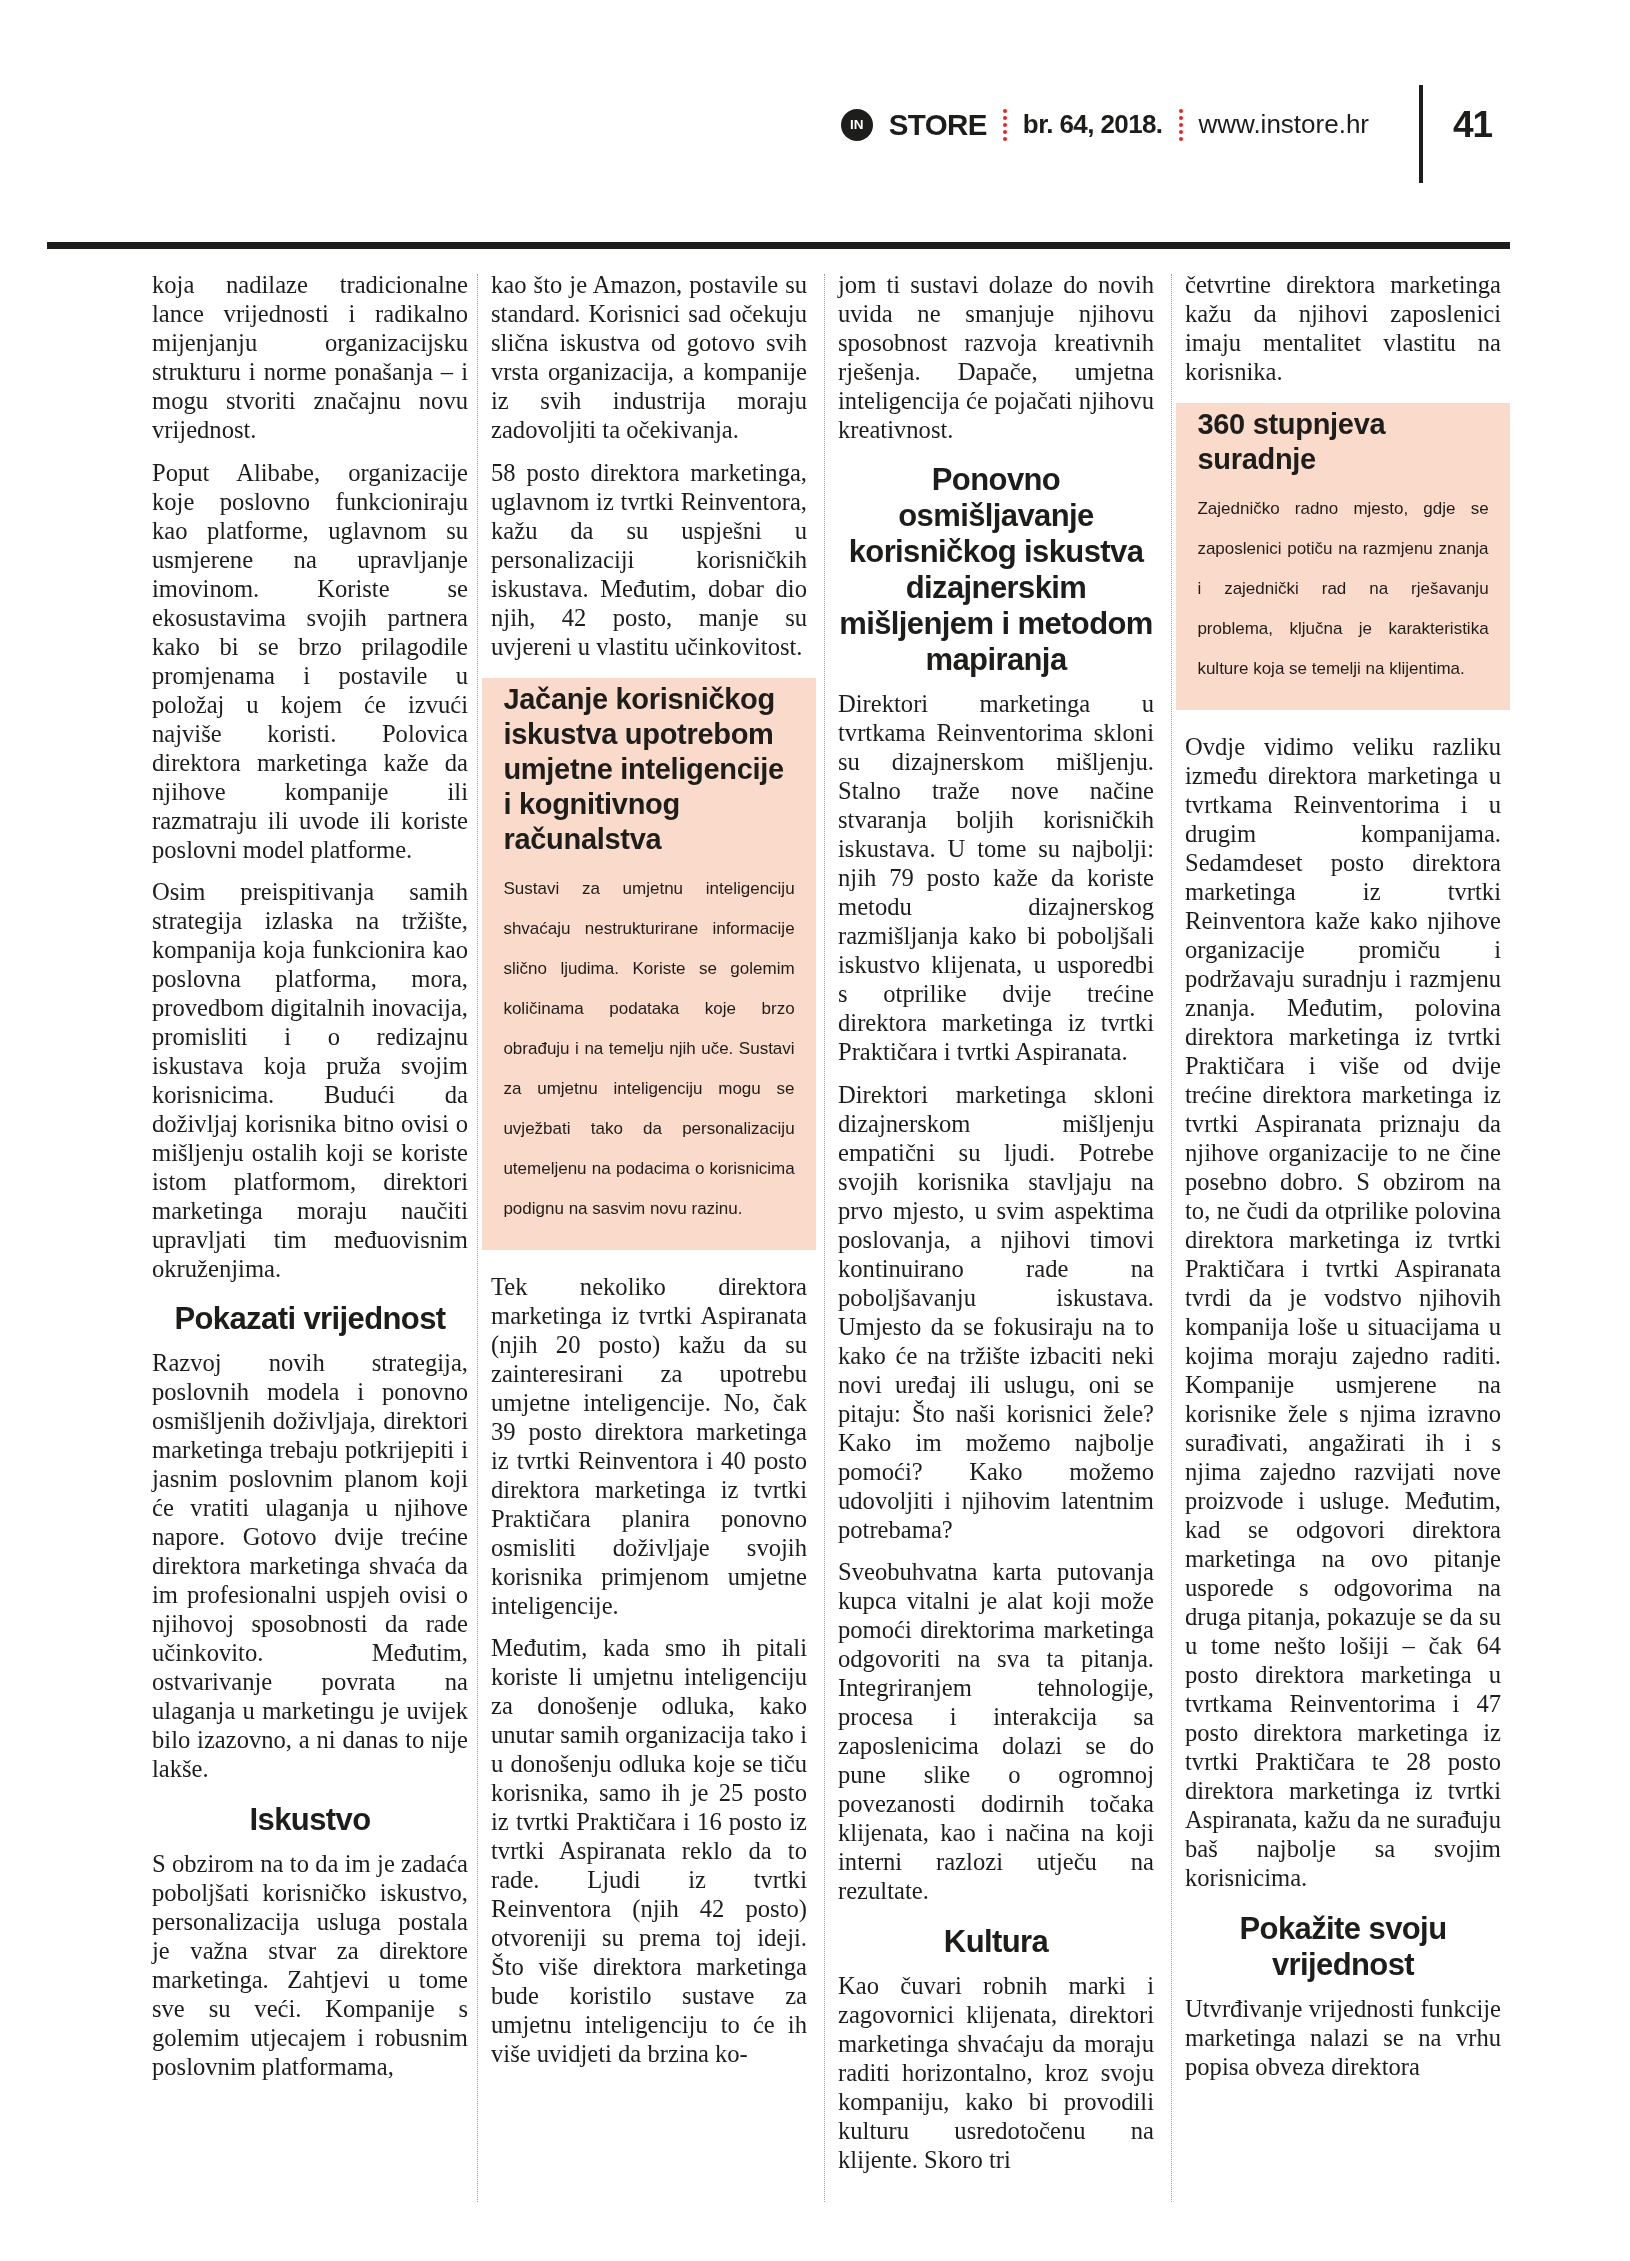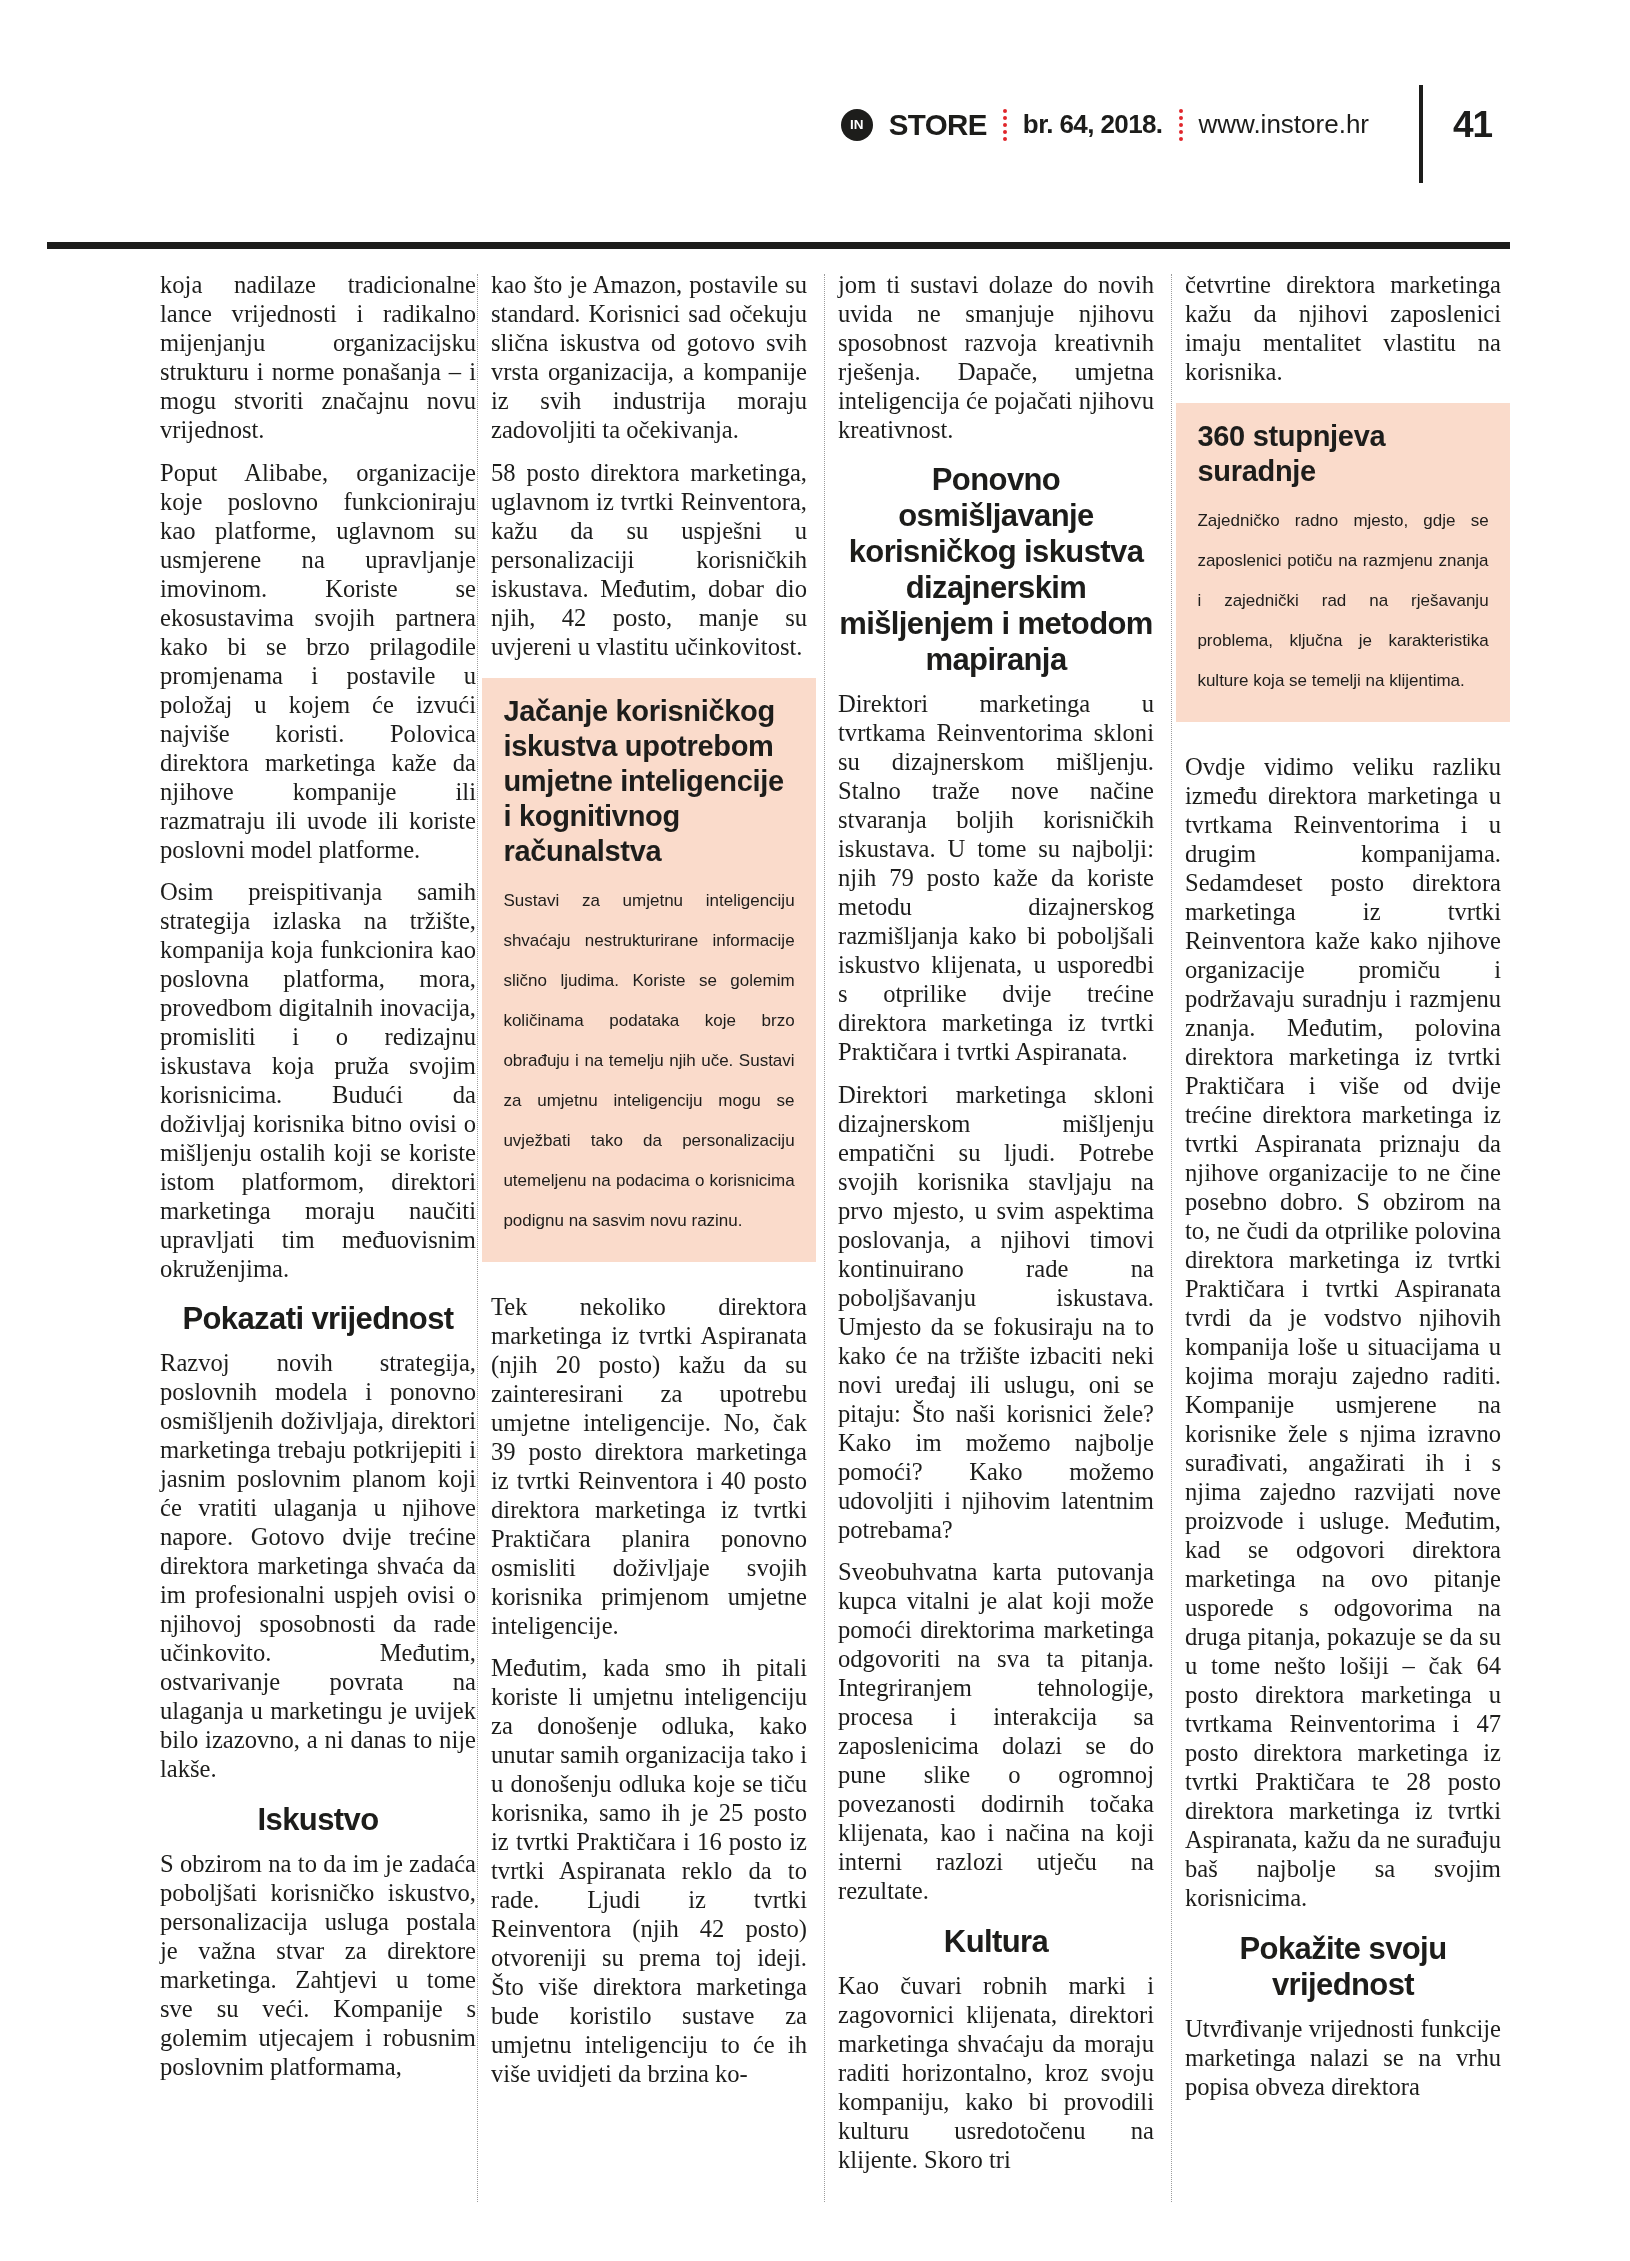--- a/index.html
+++ b/index.html
@@ -25,40 +25,40 @@
   .header-divider{position:absolute;left:1419px;top:85px;width:4.3px;height:98px;background:var(--ink,#1d1d1b);}
   .page-number{
     position:absolute;left:1453px;top:104px;
     font-family:"Liberation Sans",sans-serif;font-weight:700;font-size:37px;letter-spacing:-1.2px;
   }
   .header-rule{position:absolute;left:47px;top:242px;width:1463px;height:6.8px;background:var(--ink,#1d1d1b);}
 
   
   .columns-area{position:absolute;left:144px;top:270px;width:1358px;height:1940px;}
   .column{position:absolute;top:0;width:316px;}
-  .column-1{left:16px;}
+  .column-1{left:8px;}
   .column-2{left:347px;}
   .column-3{left:694px;}
   .column-4{left:1041px;}
   .col-sep{position:absolute;top:3.7px;height:1928px;width:0;border-left:1.8px dotted var(--sep,#9b9b9b);}
   .sep-1{left:333px;}
   .sep-2{left:680px;}
   .sep-3{left:1027px;}
 
   .body-p{
     margin:0 0 13.5px 0;font-size:24.6px;line-height:29px;text-align:justify;
   }
   .sec-h{
     margin:18.4px 0 11px 0;font-family:"Liberation Sans",sans-serif;font-weight:700;
     font-size:31px;line-height:36px;letter-spacing:-0.6px;text-align:center;
   }
   .column > :first-child{margin-top:0;}
   .hl-box{
     background:var(--box-bg,#fadbcb);
-    margin:17px -8.6px 30px -8.6px;padding:16px 21px 21px 21px;
+    margin:17px -8.6px 22px -8.6px;padding:4px 21px 21px 21px;
   }
   .hl-box h3{
     margin:0 0 12.3px 0;font-family:"Liberation Sans",sans-serif;font-weight:700;
     font-size:29px;line-height:35px;letter-spacing:-0.3px;
   }
   .hl-box p{
     margin:0;font-family:"Liberation Sans",sans-serif;
     font-size:17px;line-height:40px;text-align:justify;
   }
 </style>

